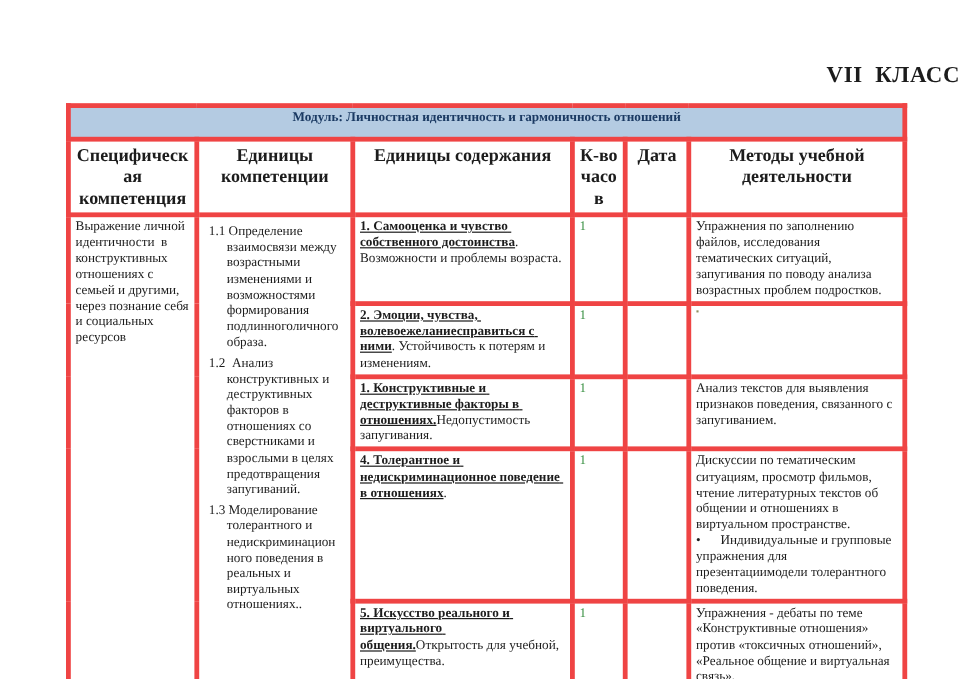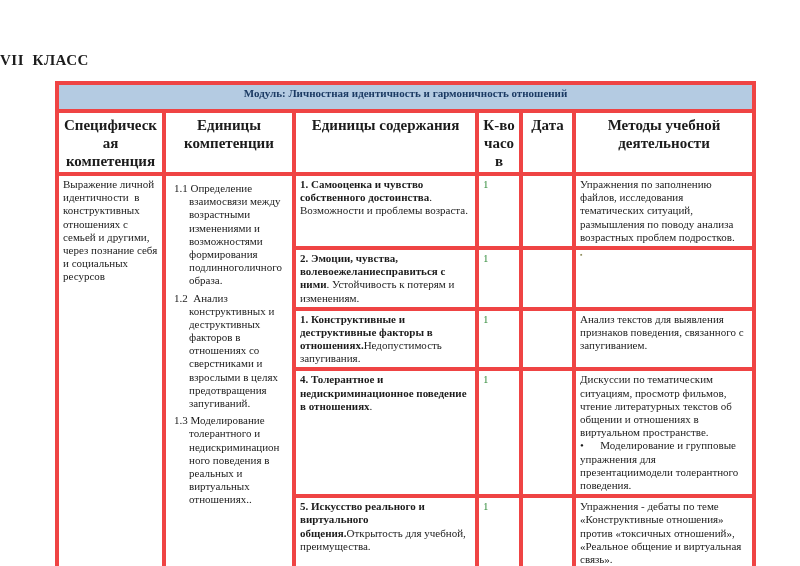--- a/index.html
+++ b/index.html
@@ -5,22 +5,22 @@
   html,body{margin:0;padding:0;}
   body{
     width:800px;height:566px;
     background:#ffffff;
     font-family:"Liberation Serif","DejaVu Serif",serif;
     color:#1c1c1c;
     overflow:hidden;
   }
   .title{
     margin:52px 0 0 0;
-    text-align:left;
-    font-size:15px;
+    text-align:right;
+    font-size:19px;
     font-weight:bold;
     letter-spacing:0.5px;
     white-space:pre;
   }
   table.doc{
     border-collapse:collapse;
     table-layout:fixed;
     width:697px;
     margin:12px 0 0 55px;
   }
@@ -60,21 +60,21 @@
   .r4{height:112px;}
   .r5{height:62px;}
   .r6{height:17px;}
   .c-hours{color:#3a9143;padding-left:3px;}
   .c-units p.unit{
     margin:4px;
     padding-left:15px;
     text-indent:-15px;
   }
   .c-methods p{margin:0;}
-  .b{font-weight:bold;}
+  .b{font-weight:bold;text-decoration:underline;}
   .tiny-bullet{font-size:7px;color:#90905f;line-height:1;}
 </style>
 </head>
 <body>
 
 <div>
   <h1 class="title">VII  КЛАСС</h1>
 
   <table class="doc">
     <colgroup>
@@ -99,42 +99,42 @@
       <th>Дата</th>
       <th class="th-methods">Методы учебной деятельности</th>
     </tr>
 
     <tr class="r1">
       <td rowspan="6" class="c-comp">Выражение личной идентичности  в конструктивных отношениях с семьей и другими,  через познание себя и социальных ресурсов</td>
       <td rowspan="6" class="c-units"><p class="unit"><span class="num">1.1</span> <span>Определение взаимосвязи между возрастными изменениями и возможностями формирования подлинноголичного образа.</span></p><p class="unit"><span class="num">1.2</span>  <span>Анализ конструктивных и деструктивных факторов в отношениях со сверстниками и взрослыми в целях предотвращения запугиваний.</span></p><p class="unit"><span class="num">1.3</span> <span>Моделирование толерантного и недискриминационного поведения в реальных и виртуальных отношениях..</span></p></td>
       <td class="c-content"><span class="b">1. Самооценка и чувство собственного достоинства</span><span>. Возможности и проблемы возраста.</span></td>
       <td class="c-hours">1</td>
       <td class="c-date"></td>
-      <td class="c-methods"><p>Упражнения по заполнению файлов, исследования тематических ситуаций, размышления по поводу анализа возрастных проблем подростков.</p></td>
+      <td class="c-methods"><p>Упражнения по заполнению файлов, исследования тематических ситуаций, запугивания по поводу анализа возрастных проблем подростков.</p></td>
     </tr>
 
     <tr class="r2">
       <td class="c-content"><span class="b">2. Эмоции, чувства, волевоежеланиесправиться с ними</span><span>. Устойчивость к потерям и изменениям.</span></td>
       <td class="c-hours">1</td>
       <td class="c-date"></td>
       <td class="c-methods"><p class="tiny-bullet">▪</p></td>
     </tr>
 
     <tr class="r3">
       <td class="c-content"><span class="b">1. Конструктивные и деструктивные факторы в отношениях.</span><span>Недопустимость запугивания.</span></td>
       <td class="c-hours">1</td>
       <td class="c-date"></td>
       <td class="c-methods"><p>Анализ текстов для выявления признаков поведения, связанного с запугиванием.</p></td>
     </tr>
 
     <tr class="r4">
       <td class="c-content"><span class="b">4. Толерантное и недискриминационное поведение в отношениях</span><span>.</span></td>
       <td class="c-hours">1</td>
       <td class="c-date"></td>
-      <td class="c-methods"><p>Дискуссии по тематическим ситуациям, просмотр фильмов, чтение литературных текстов об общении и отношениях в виртуальном пространстве.</p><p>•      Моделирование и групповые упражнения для презентациимодели толерантного поведения.</p></td>
+      <td class="c-methods"><p>Дискуссии по тематическим ситуациям, просмотр фильмов, чтение литературных текстов об общении и отношениях в виртуальном пространстве.</p><p>•      Индивидуальные и групповые упражнения для презентациимодели толерантного поведения.</p></td>
     </tr>
 
     <tr class="r5">
       <td class="c-content"><span class="b">5. Искусство реального и виртуального общения.</span><span>Открытость для учебной, преимущества.</span></td>
       <td class="c-hours">1</td>
       <td class="c-date"></td>
       <td class="c-methods"><p>Упражнения - дебаты по теме «Конструктивные отношения» против «токсичных отношений», «Реальное общение и виртуальная связь».</p></td>
     </tr>
 
     <tr class="r6">

